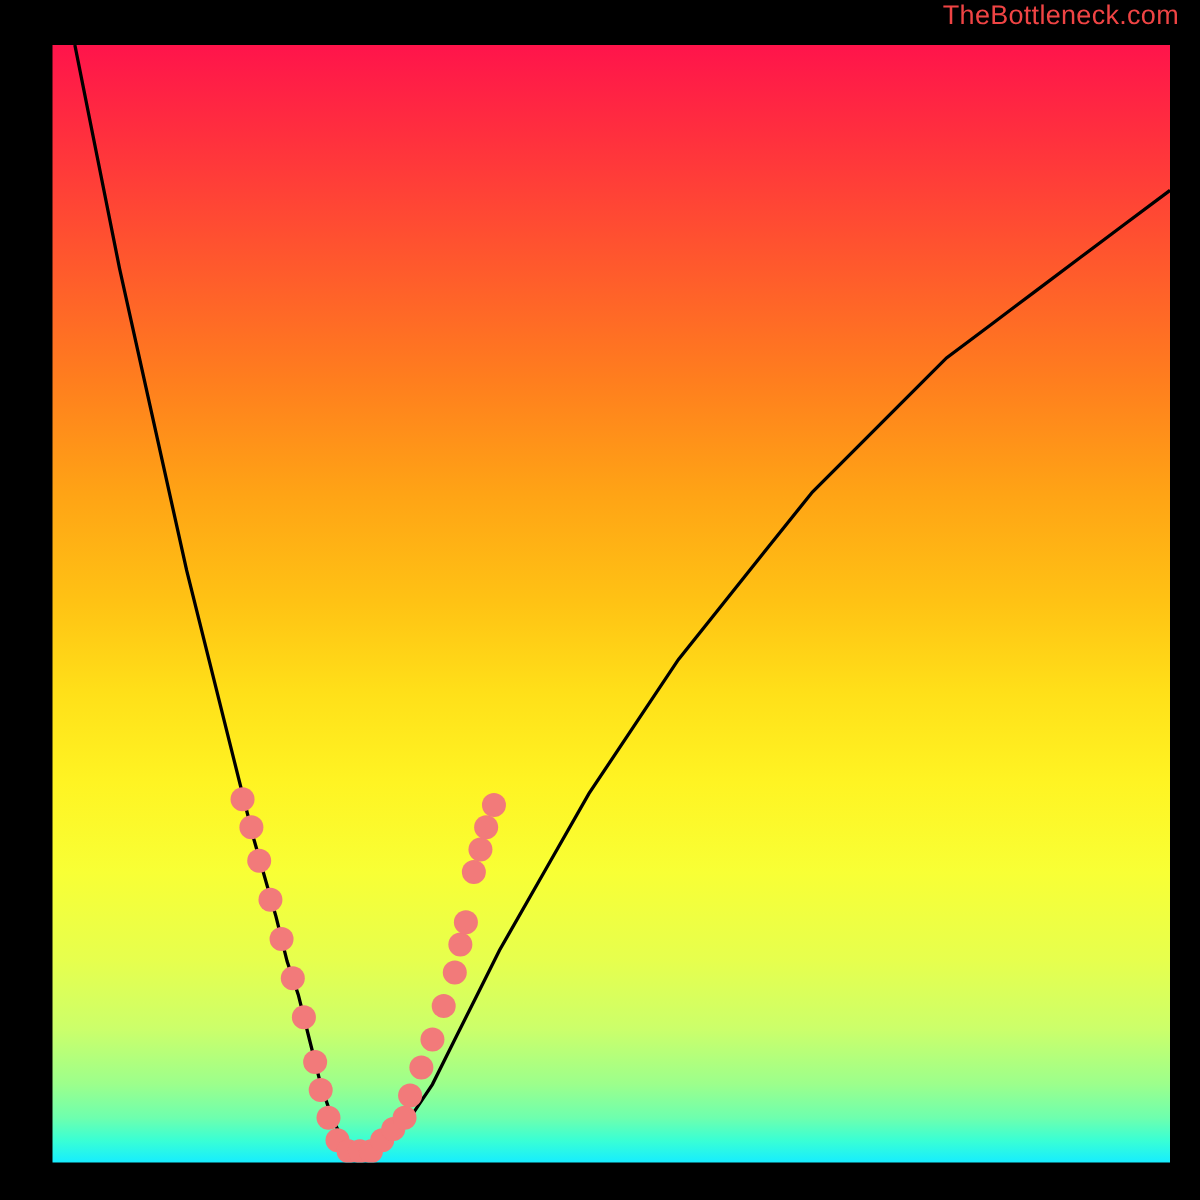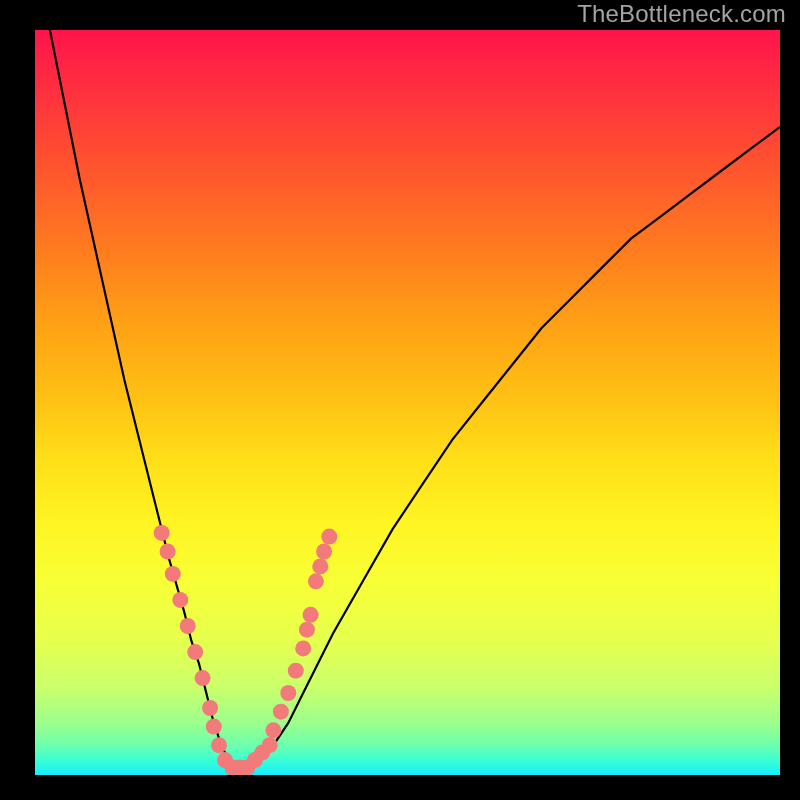--- a/index.html
+++ b/index.html
@@ -47,22 +47,22 @@
     position: absolute;
     left: 35px;
     top: 30px;
     width: 745px;
     height: 745px;
   }
   .watermark {
     position: absolute;
     top: 0px;
     right: 14px;
-    color: #a3a3a3;
-    font-size: 24px;
+    color: #ef4444;
+    font-size: 18px;
     font-weight: 400;
     letter-spacing: 0.2px;
   }
 </style>
 </head>
 <body>
 
 <div class="frame">
   <div class="plot-bg"></div>
 

